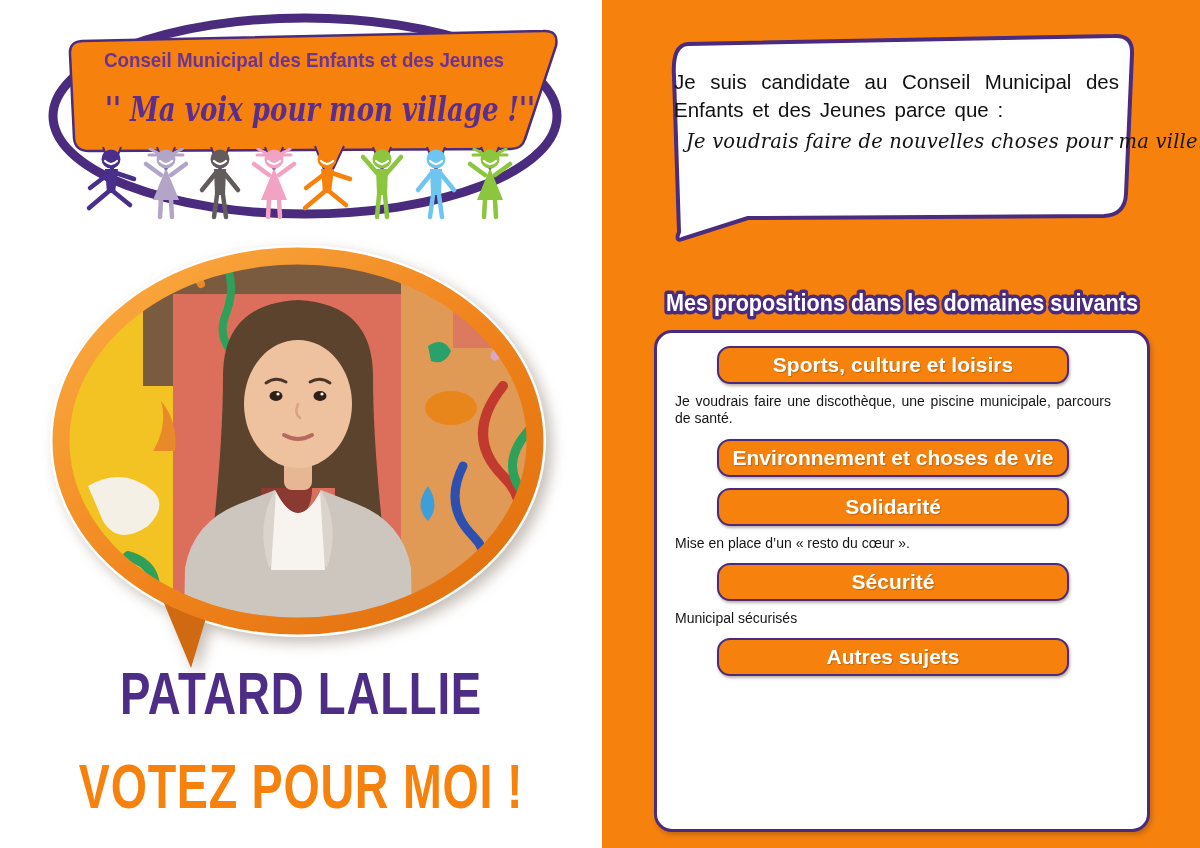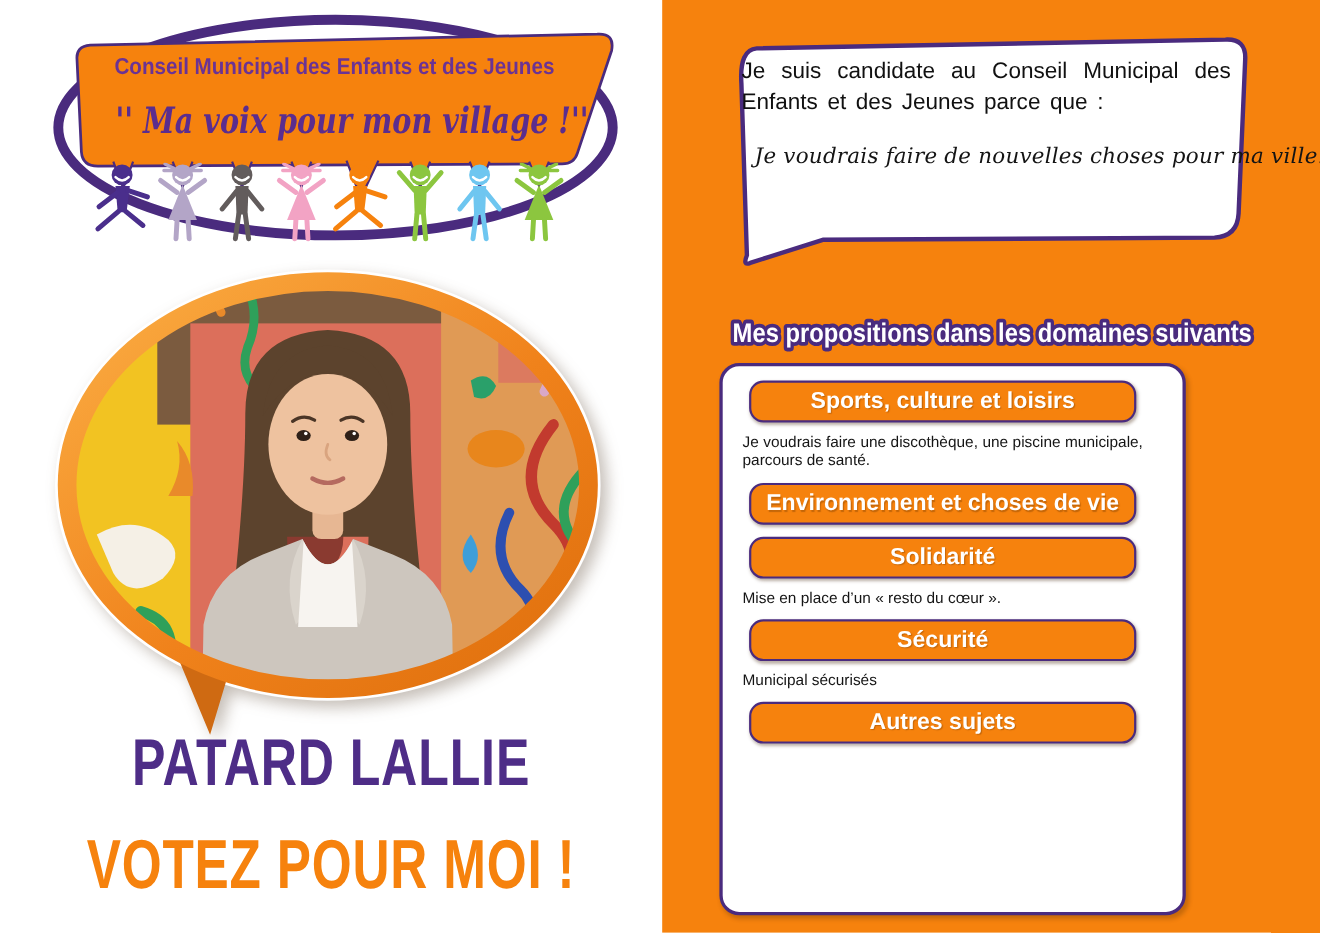--- a/index.html
+++ b/index.html
@@ -27,31 +27,31 @@
   }
   .vote-text{
     position:absolute;left:0;top:755px;width:602px;text-align:center;
     font-size:63px;font-weight:bold;color:#F6820D;line-height:1;
     transform:scaleX(.74);transform-origin:50% 50%;letter-spacing:1px;white-space:nowrap;
   }
 
   
   .intro-bubble-svg{position:absolute;left:44px;top:28px;width:505px;height:215px;}
   .intro-statement{
-    position:absolute;left:72px;top:51px;width:445px;
+    position:absolute;left:72px;top:68px;width:445px;
     font-size:20.5px;line-height:1.35;color:#111;text-align:justify;word-spacing:3px;
   }
   .intro-handwritten{
     position:absolute;left:84px;top:130px;width:440px;
     font-family:"DejaVu Serif", serif;font-style:italic;
     font-size:19.5px;color:#141414;white-space:nowrap;letter-spacing:.2px;
   }
   .props-title-svg{position:absolute;left:48px;top:284px;width:505px;height:40px;}
   .props-panel{
-    position:absolute;left:52px;top:330px;width:424px;height:502px;
+    position:absolute;left:52px;top:330px;width:496px;height:502px;
     background:#ffffff;border:3px solid #4A2B7E;border-radius:18px;
     box-sizing:border-box;padding:13px 36px 10px 18px;
     box-shadow:2px 3px 4px rgba(60,30,0,.25);
   }
   .prop-btn{
     width:352px;height:38px;margin:11px auto 9px auto;box-sizing:border-box;
     background:#F6820D;border:2px solid #4A2B7E;border-radius:13px;
     color:#ffffff;font-weight:bold;font-size:21px;line-height:33px;text-align:center;
     box-shadow:1px 2px 3px rgba(60,30,0,.35);
     text-shadow:1px 1px 1px rgba(120,60,0,.4);

